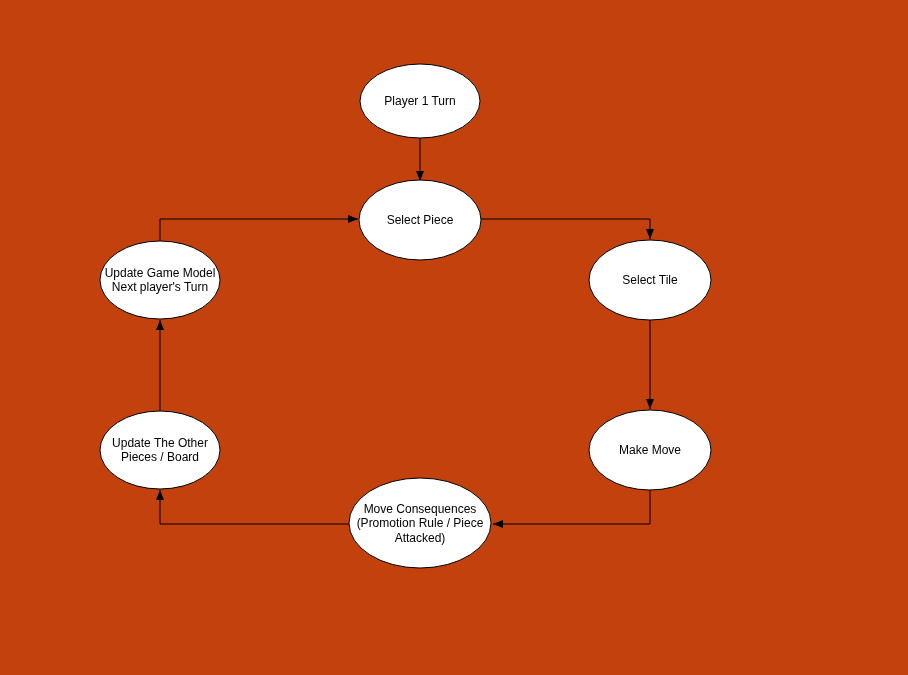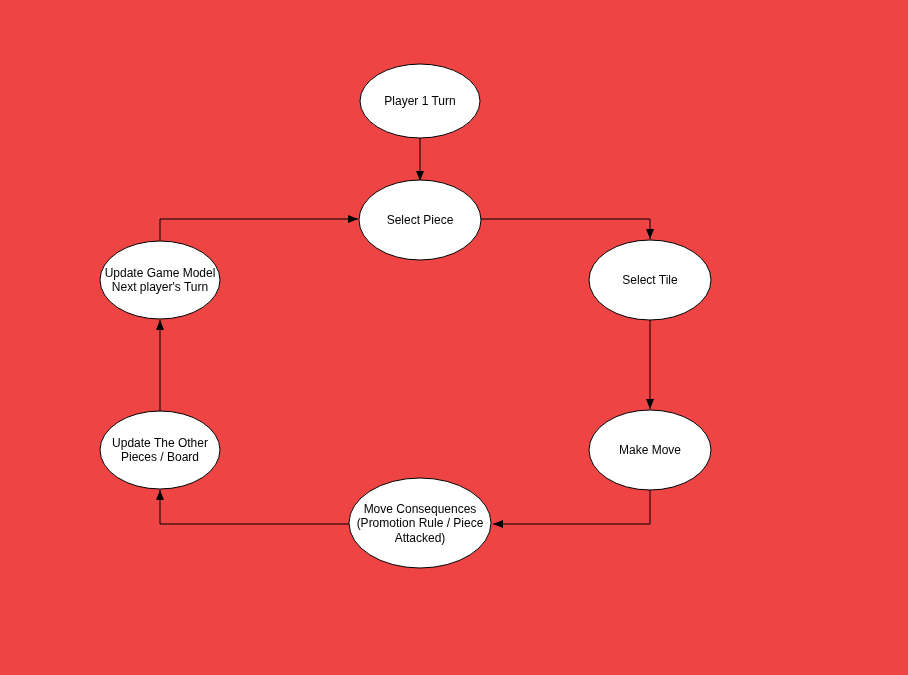--- a/index.html
+++ b/index.html
@@ -33,21 +33,21 @@
   }
   .edge {
     fill: none;
     stroke: #000000;
     stroke-width: 1;
   }
 </style>
 </head>
 <body>
 
-<div class="canvas" style="background: #ef4444;">
+<div class="canvas" style="background: #c2410c;">
   <svg id="diagram-svg" width="908" height="675" viewBox="0 0 908 675" xmlns="http://www.w3.org/2000/svg">
     <defs>
       <marker id="arrowhead" markerWidth="11" markerHeight="8" refX="10" refY="4" orient="auto" markerUnits="userSpaceOnUse">
         <path d="M 0 0 L 10 4 L 0 8 Z" fill="#000000"></path>
       </marker>
     </defs>
     <g id="edges-layer">
         <polyline class="edge" points="420,138 420,181" marker-end="url(#arrowhead)" stroke="#000000"></polyline>
         <polyline class="edge" points="481,219 650,219 650,239" marker-end="url(#arrowhead)" stroke="#000000"></polyline>
         <polyline class="edge" points="650,320 650,409" marker-end="url(#arrowhead)" stroke="#000000"></polyline>

